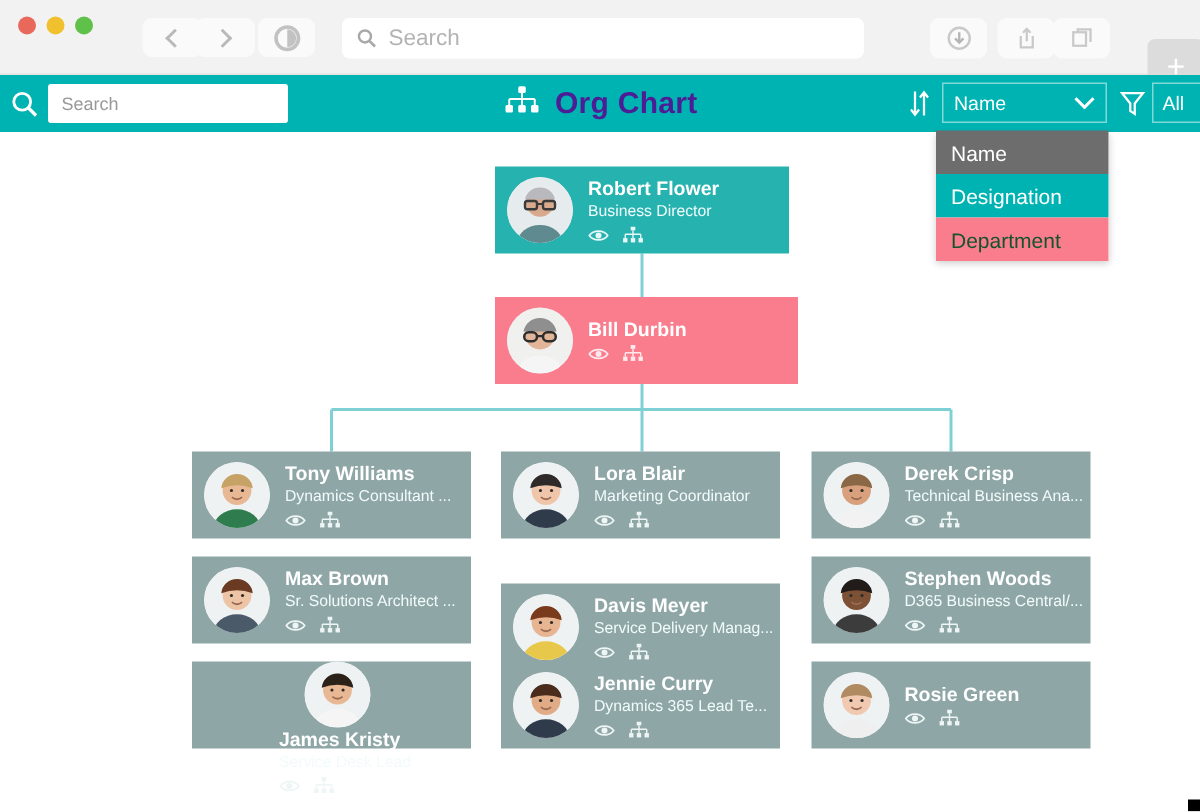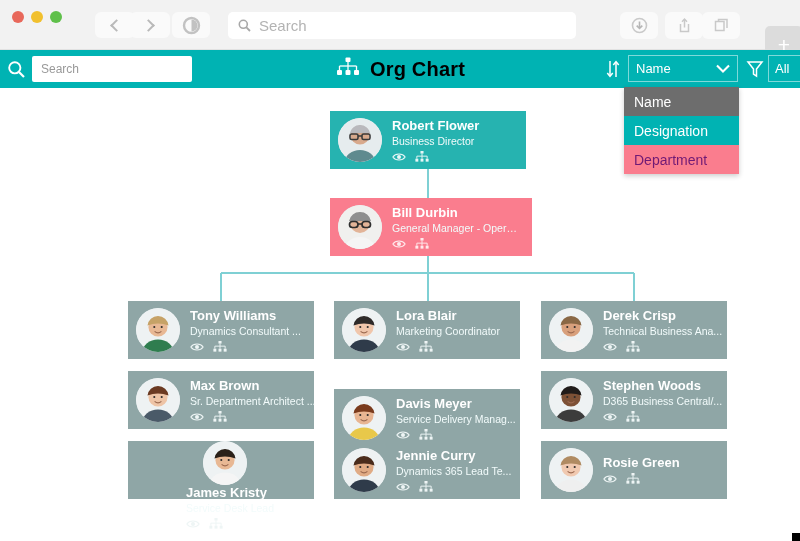--- a/index.html
+++ b/index.html
@@ -38,40 +38,40 @@
   
   .appbar { position:absolute; left:0; top:50px; width:800px; height:38px;
     background:#00b3b3; display:flex; align-items:center; }
   .appbar-search-icon { width:26px; display:flex; justify-content:center; margin-left:3px; }
   .app-search { width:160px; height:26px; background:#fff; border-radius:2px;
     margin-left:3px; display:flex; align-items:center; padding-left:9px;
     color:#999; font-size:12px; }
   .title-wrap { position:absolute; left:0; right:0; display:flex; align-items:center;
     justify-content:center; gap:9px; pointer-events:none; }
   .title-wrap > * { pointer-events:auto; }
-  .app-title { color:#000000; font-size:20px; font-weight:bold; letter-spacing:.2px; }
+  .app-title { color:#4c1d95; font-size:20px; font-weight:bold; letter-spacing:.2px; }
 
   .sort-btn { position:absolute; left:601px; top:57px; width:24px; height:24px;
     display:flex; align-items:center; justify-content:center; }
   .select-box { position:absolute; left:628px; top:55px; width:110px; height:27px;
     border:1px solid #7fd9d9; display:flex; align-items:center;
     justify-content:space-between; padding:0 7px; color:#fff; font-size:13px; }
   .filter-btn { position:absolute; left:744px; top:56px; width:22px; height:25px;
     display:flex; align-items:center; justify-content:center; }
   .all-box { position:absolute; left:768px; top:55px; width:42px; height:27px;
     border:1px solid #7fd9d9; display:flex; align-items:center; padding-left:6px;
     color:#fff; font-size:13px; }
 
   .dropdown { position:absolute; left:624px; top:87px; width:115px; z-index:40;
     box-shadow:0 2px 5px rgba(0,0,0,.2); }
   .dd-item { height:29px; display:flex; align-items:center; padding-left:10px;
     color:#fff; font-size:14px; }
   .dd-name{ background:#6d6d6d; }
   .dd-desig{ background:#00b3b3; }
-  .dd-dept{ background:#fa7d8e; color:#701a75; }
+  .dd-dept{ background:#fa7d8e; color:#14532d; }
 
   
   .canvas { position:absolute; left:0; top:88px; width:800px; height:403px; background:#fff;border-radius:15px; }
   svg.lines { position:absolute; left:0; top:0; width:800px; height:453px; }
 
   .card { position:absolute; display:flex; align-items:center; padding-left:8px; }
   .card.root { left:330px; top:23px; width:196px; height:58px; background:#26b3b0; }
   .card.pink { left:330px; top:110px; width:202px; height:58px; background:#fa7d8e; }
   .card.team { width:186px; height:58px; background:#8fa6a6; }
 
@@ -254,21 +254,20 @@
           <circle cx="22" cy="18" r="10" fill="#e2b498"></circle>
           <path d="M22 7 a11 11 0 0 1 11 9 l-22 0 a11 11 0 0 1 11 -9z" fill="#8f8f8f"></path>
           <rect x="11.5" y="16.5" width="8.5" height="6" rx="3" fill="none" stroke="#2e2e2e" stroke-width="1.7"></rect>
           <rect x="24" y="16.5" width="8.5" height="6" rx="3" fill="none" stroke="#2e2e2e" stroke-width="1.7"></rect>
           <line x1="20" y1="19" x2="24" y2="19" stroke="#2e2e2e" stroke-width="1.5"></line>
           <path d="M7 44 a15 12 0 0 1 30 0z" fill="#f5f5f5"></path>
         </svg>
       </div>
       <div class="cinfo">
         <span class="cname">Bill Durbin</span>
-        <span class="crole">General Manager - Opera...</span>
         <span class="cicons">
           <svg width="14" height="10" viewBox="0 0 16 11">
             <path d="M1 5.5 C4 1 12 1 15 5.5 C12 10 4 10 1 5.5z" fill="none" stroke="#ffe9ec" stroke-width="1.3"></path>
             <circle cx="8" cy="5.5" r="2.3" fill="#ffe9ec"></circle>
           </svg>
           <svg width="14" height="12" viewBox="0 0 16 14">
             <rect x="6.2" y="0" width="3.6" height="3" fill="#ffe9ec"></rect>
             <line x1="8" y1="3" x2="8" y2="6" stroke="#ffe9ec" stroke-width="1.1"></line>
             <line x1="2" y1="6" x2="14" y2="6" stroke="#ffe9ec" stroke-width="1.1"></line>
             <line x1="2" y1="6" x2="2" y2="9" stroke="#ffe9ec" stroke-width="1.1"></line>
@@ -392,21 +391,21 @@
               <circle cx="22" cy="19" r="9.6" fill="#eec4a6"></circle>
               <path d="M22 8 a10.5 10.5 0 0 1 10.5 9.5 q-10.5 -4 -21 0 A10.5 10.5 0 0 1 22 8z" fill="#6b3a22"></path>
               <circle cx="18.3" cy="19" r="1.05" fill="#2b2b2b"></circle>
               <circle cx="25.7" cy="19" r="1.05" fill="#2b2b2b"></circle>
               <path d="M18.6 23.4 q3.4 2.8 6.8 0" fill="none" stroke="#9c6a50" stroke-width="1.2"></path>
               <path d="M6.5 44 a15.5 12.5 0 0 1 31 0z" fill="#4a5a68"></path>
             </svg>
           </div>
           <div class="cinfo">
             <span class="cname">Max Brown</span>
-            <span class="crole">Sr. Department Architect ...</span>
+            <span class="crole">Sr. Solutions Architect ...</span>
             <span class="cicons">
               <svg width="14" height="10" viewBox="0 0 16 11">
                 <path d="M1 5.5 C4 1 12 1 15 5.5 C12 10 4 10 1 5.5z" fill="none" stroke="#eef5f5" stroke-width="1.3"></path>
                 <circle cx="8" cy="5.5" r="2.3" fill="#eef5f5"></circle>
               </svg>
               <svg width="14" height="12" viewBox="0 0 16 14">
                 <rect x="6.2" y="0" width="3.6" height="3" fill="#eef5f5"></rect>
                 <line x1="8" y1="3" x2="8" y2="6" stroke="#eef5f5" stroke-width="1.1"></line>
                 <line x1="2" y1="6" x2="14" y2="6" stroke="#eef5f5" stroke-width="1.1"></line>
                 <line x1="2" y1="6" x2="2" y2="9" stroke="#eef5f5" stroke-width="1.1"></line>

